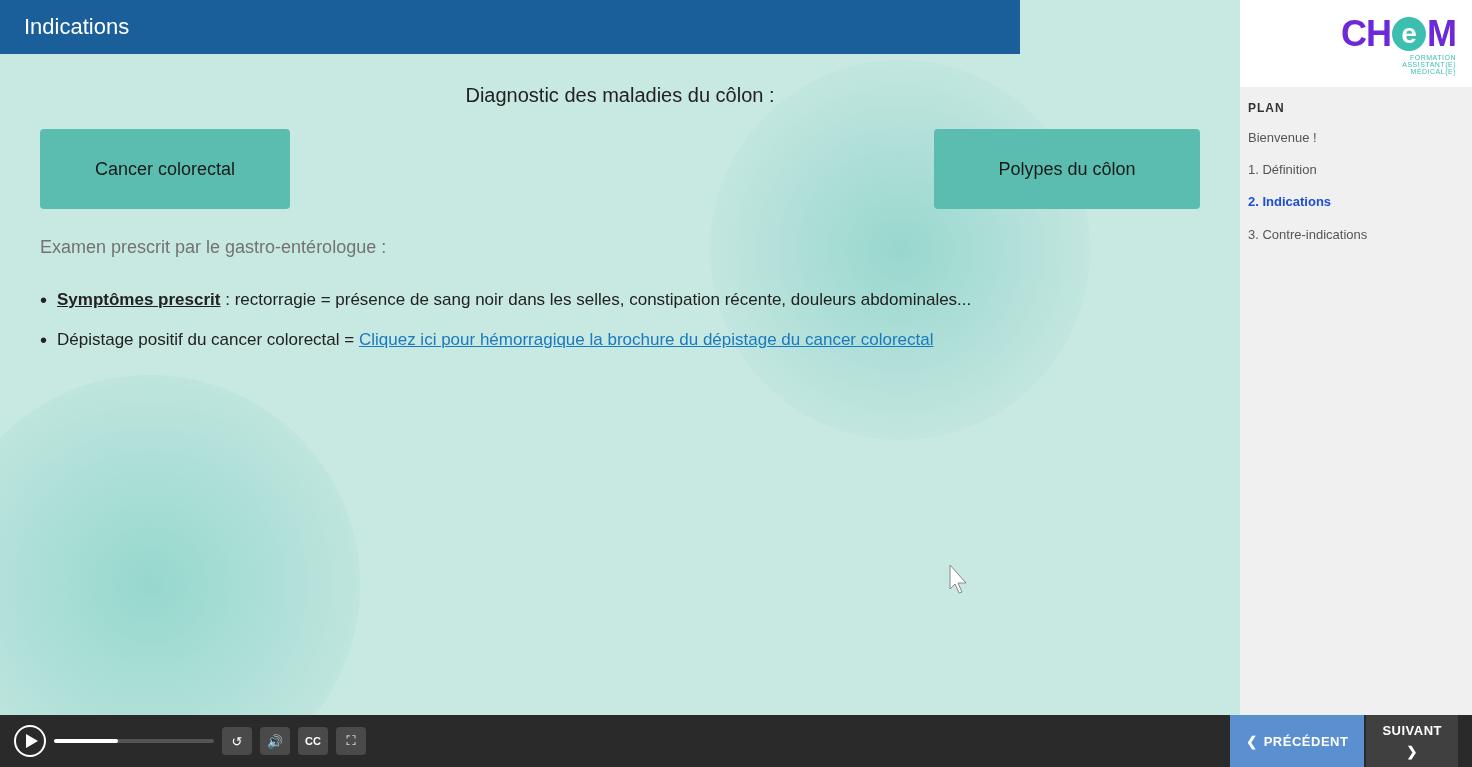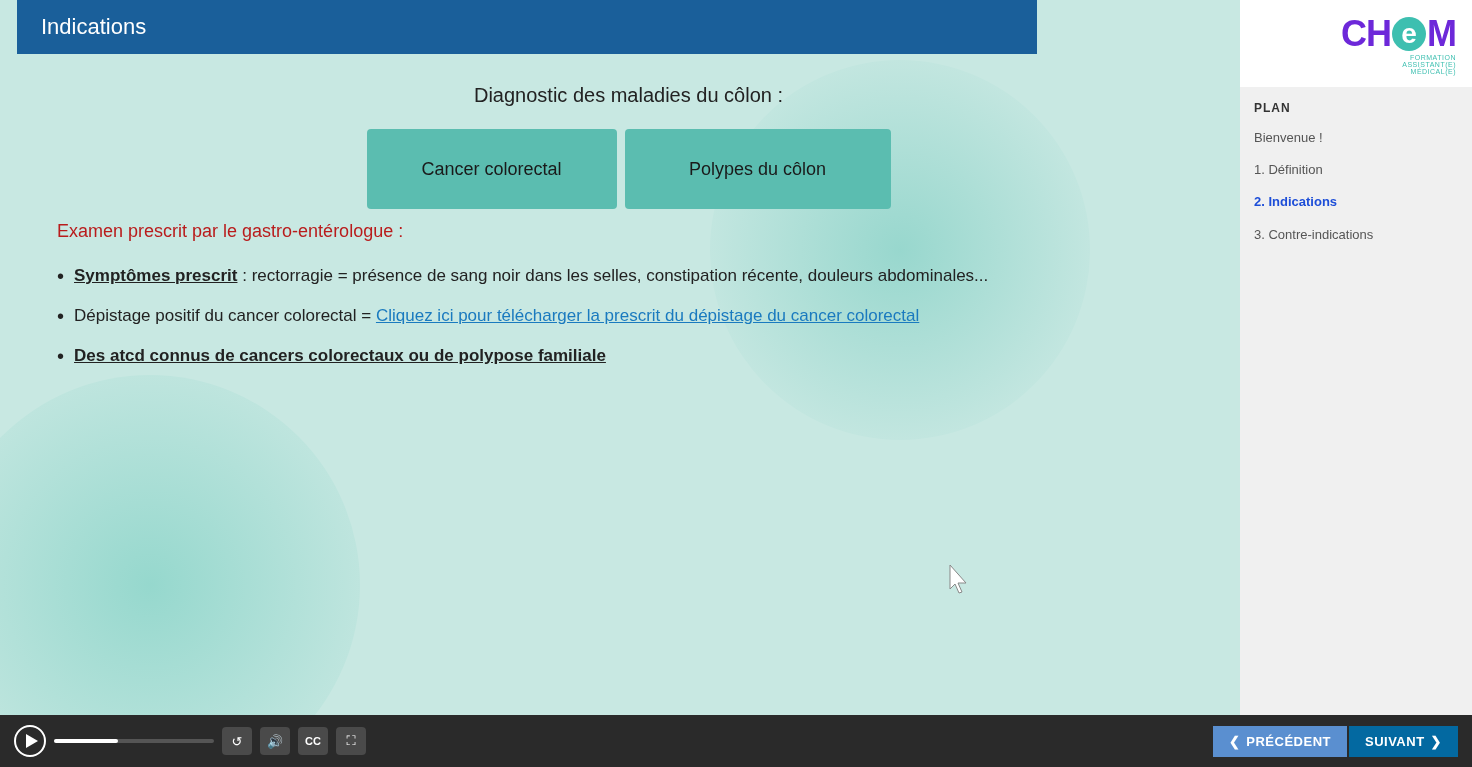--- a/index.html
+++ b/index.html
@@ -47,21 +47,21 @@
       background: radial-gradient(circle, rgba(80,190,175,0.4) 0%, rgba(80,190,175,0.05) 70%);
       border-radius: 50%;
       top: 60px;
       right: 150px;
       pointer-events: none;
     }
 
     .slide-content {
       position: relative;
       z-index: 2;
-      padding: 0 0 20px 17px;
+      padding: 0 0 20px 0;
       height: 100%;
     }
 
     
     .slide-title-bar {
       background: #1a5f9a;
       color: white;
       font-size: 22px;
       font-weight: normal;
       padding: 14px 24px;
@@ -78,22 +78,22 @@
       font-size: 20px;
       color: #222;
       margin-bottom: 22px;
       margin-top: 10px;
     }
 
     
     .boxes-row {
       display: flex;
       gap: 8px;
-      margin-bottom: 12px;
-      justify-content: center;
+      margin-bottom: 28px;
+      justify-content: space-between;
     }
 
     .disease-box {
       background: #5bbdb0;
       color: #1a1a1a;
       font-size: 18px;
       font-weight: normal;
       padding: 20px 18px;
       text-align: center;
       border-radius: 4px;
@@ -101,22 +101,22 @@
       align-items: center;
       justify-content: center;
     }
 
     .disease-box.box1 { width: 250px; min-height: 80px; }
     .disease-box.box2 { width: 266px; min-height: 80px; }
     .disease-box.box3 { width: 330px; min-height: 80px; }
 
     .prescribed-text {
       font-size: 18px;
-      color: #b91c1c;
-      margin-bottom: 21px;
+      color: #737373;
+      margin-bottom: 29px;
     }
 
     .bullet-list {
       list-style: none;
       padding: 0;
     }
 
     .bullet-list li {
       font-size: 17px;
       color: #222;
@@ -192,21 +192,21 @@
     .logo-subtitle {
       font-size: 7px;
       color: #3dbfb0;
       text-align: right;
       letter-spacing: 0.5px;
       margin-top: 2px;
       text-transform: uppercase;
     }
 
     .plan-section {
-      padding: 14px 14px;
+      padding: 14px 8px;
       background: #f0f0f0;
       flex: 1;
     }
 
     .plan-label {
       font-size: 12px;
       font-weight: bold;
       color: #333;
       letter-spacing: 1px;
       margin-bottom: 14px;
@@ -301,21 +301,21 @@
       font-size: 13px;
       font-weight: bold;
       padding: 8px 16px;
       display: flex;
       align-items: center;
       gap: 6px;
       letter-spacing: 0.5px;
     }
 
     .nav-btn.prev { background: #5a8fd0; }
-    .nav-btn.next { background: #0369a1; }
+    .nav-btn.next { background: #404040; flex-direction: column; }
 
     .nav-btns-group {
       display: flex;
       gap: 2px;
     }
 
     
     .cursor-indicator {
       position: absolute;
       width: 24px;
@@ -362,27 +362,24 @@
           <li>
             <span>
               <span class="bold-underline">Symptômes prescrit</span>
               <span> : rectorragie = présence de sang noir dans les selles, constipation récente, douleurs abdominales...</span>
             </span>
           </li>
 
           <li>
             <span>
               <span>Dépistage positif du cancer colorectal = </span>
-              <span class="link-text">Cliquez ici pour télécharger la prescrit du dépistage du cancer colorectal</span>
+              <span class="link-text">Cliquez ici pour hémorragique la brochure du dépistage du cancer colorectal</span>
             </span>
           </li>
 
-          <li>
-            <span class="bold-underline-full">Des atcd connus de cancers colorectaux ou de polypose familiale</span>
-          </li>
         </ul>
       </div>
     </div>
 
     <div class="cursor-indicator">
       <svg width="24" height="32" viewBox="0 0 24 32">
         <path d="M4 2 L4 26 L9 21 L13 30 L16 29 L12 20 L20 20 Z" fill="white" stroke="#888" stroke-width="1"></path>
       </svg>
     </div>
   </div>

